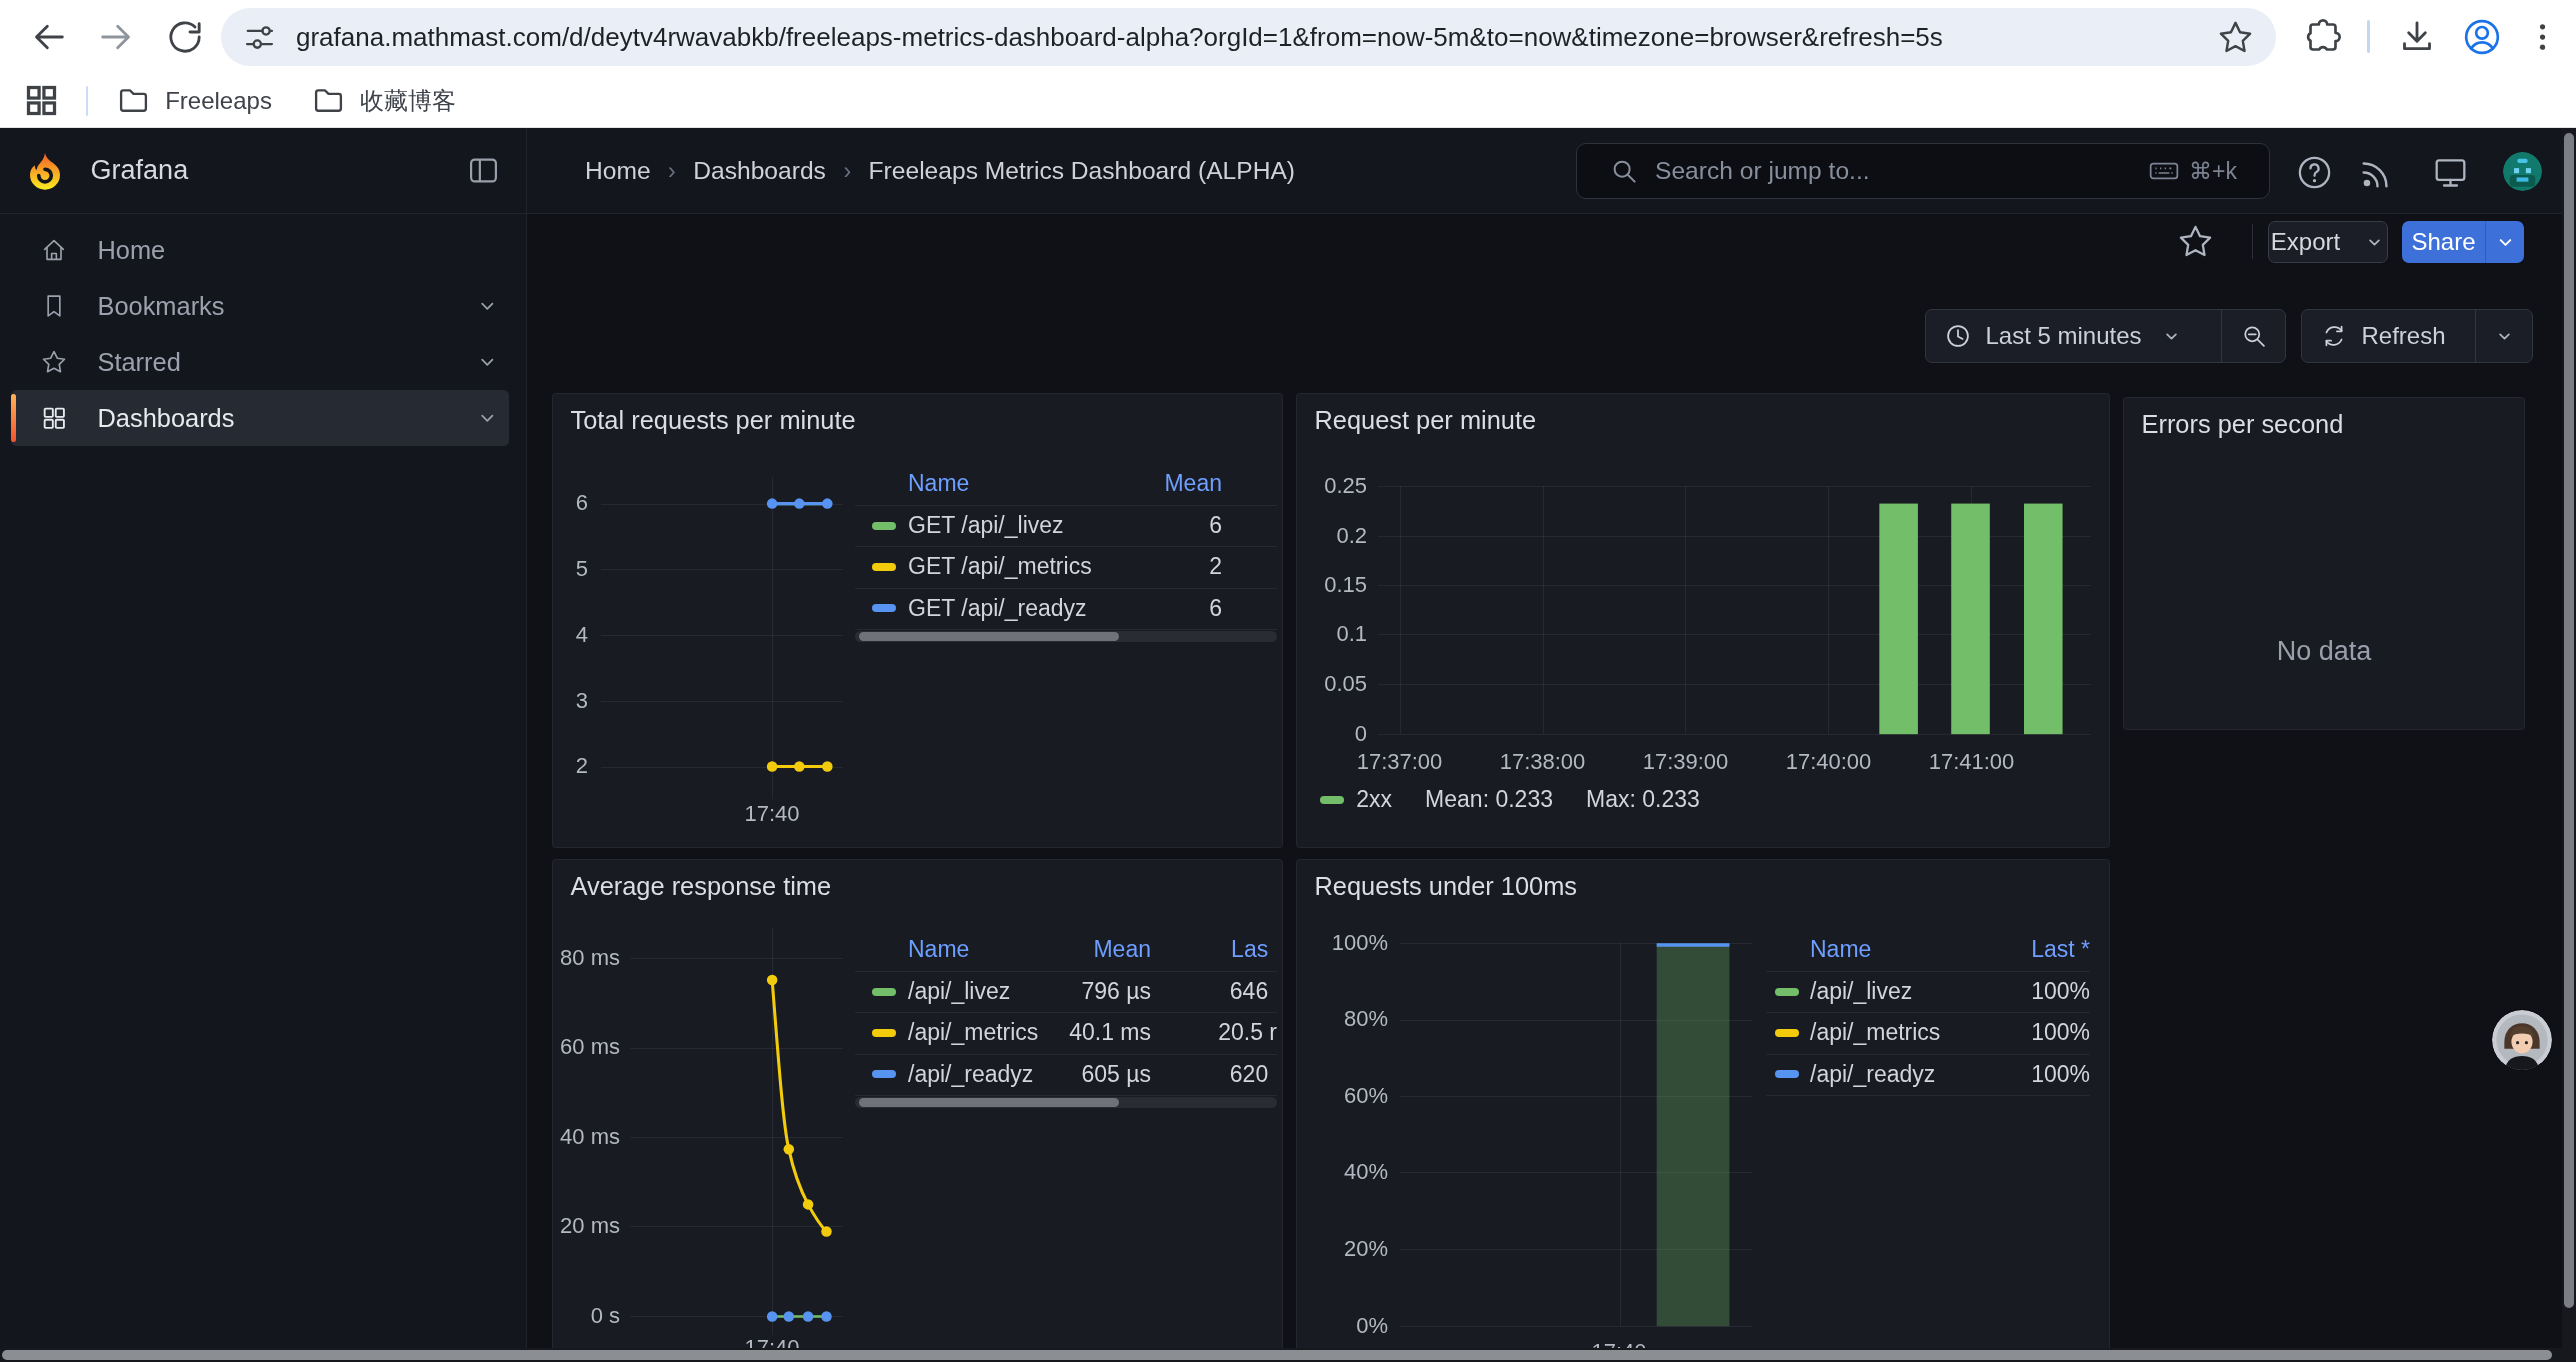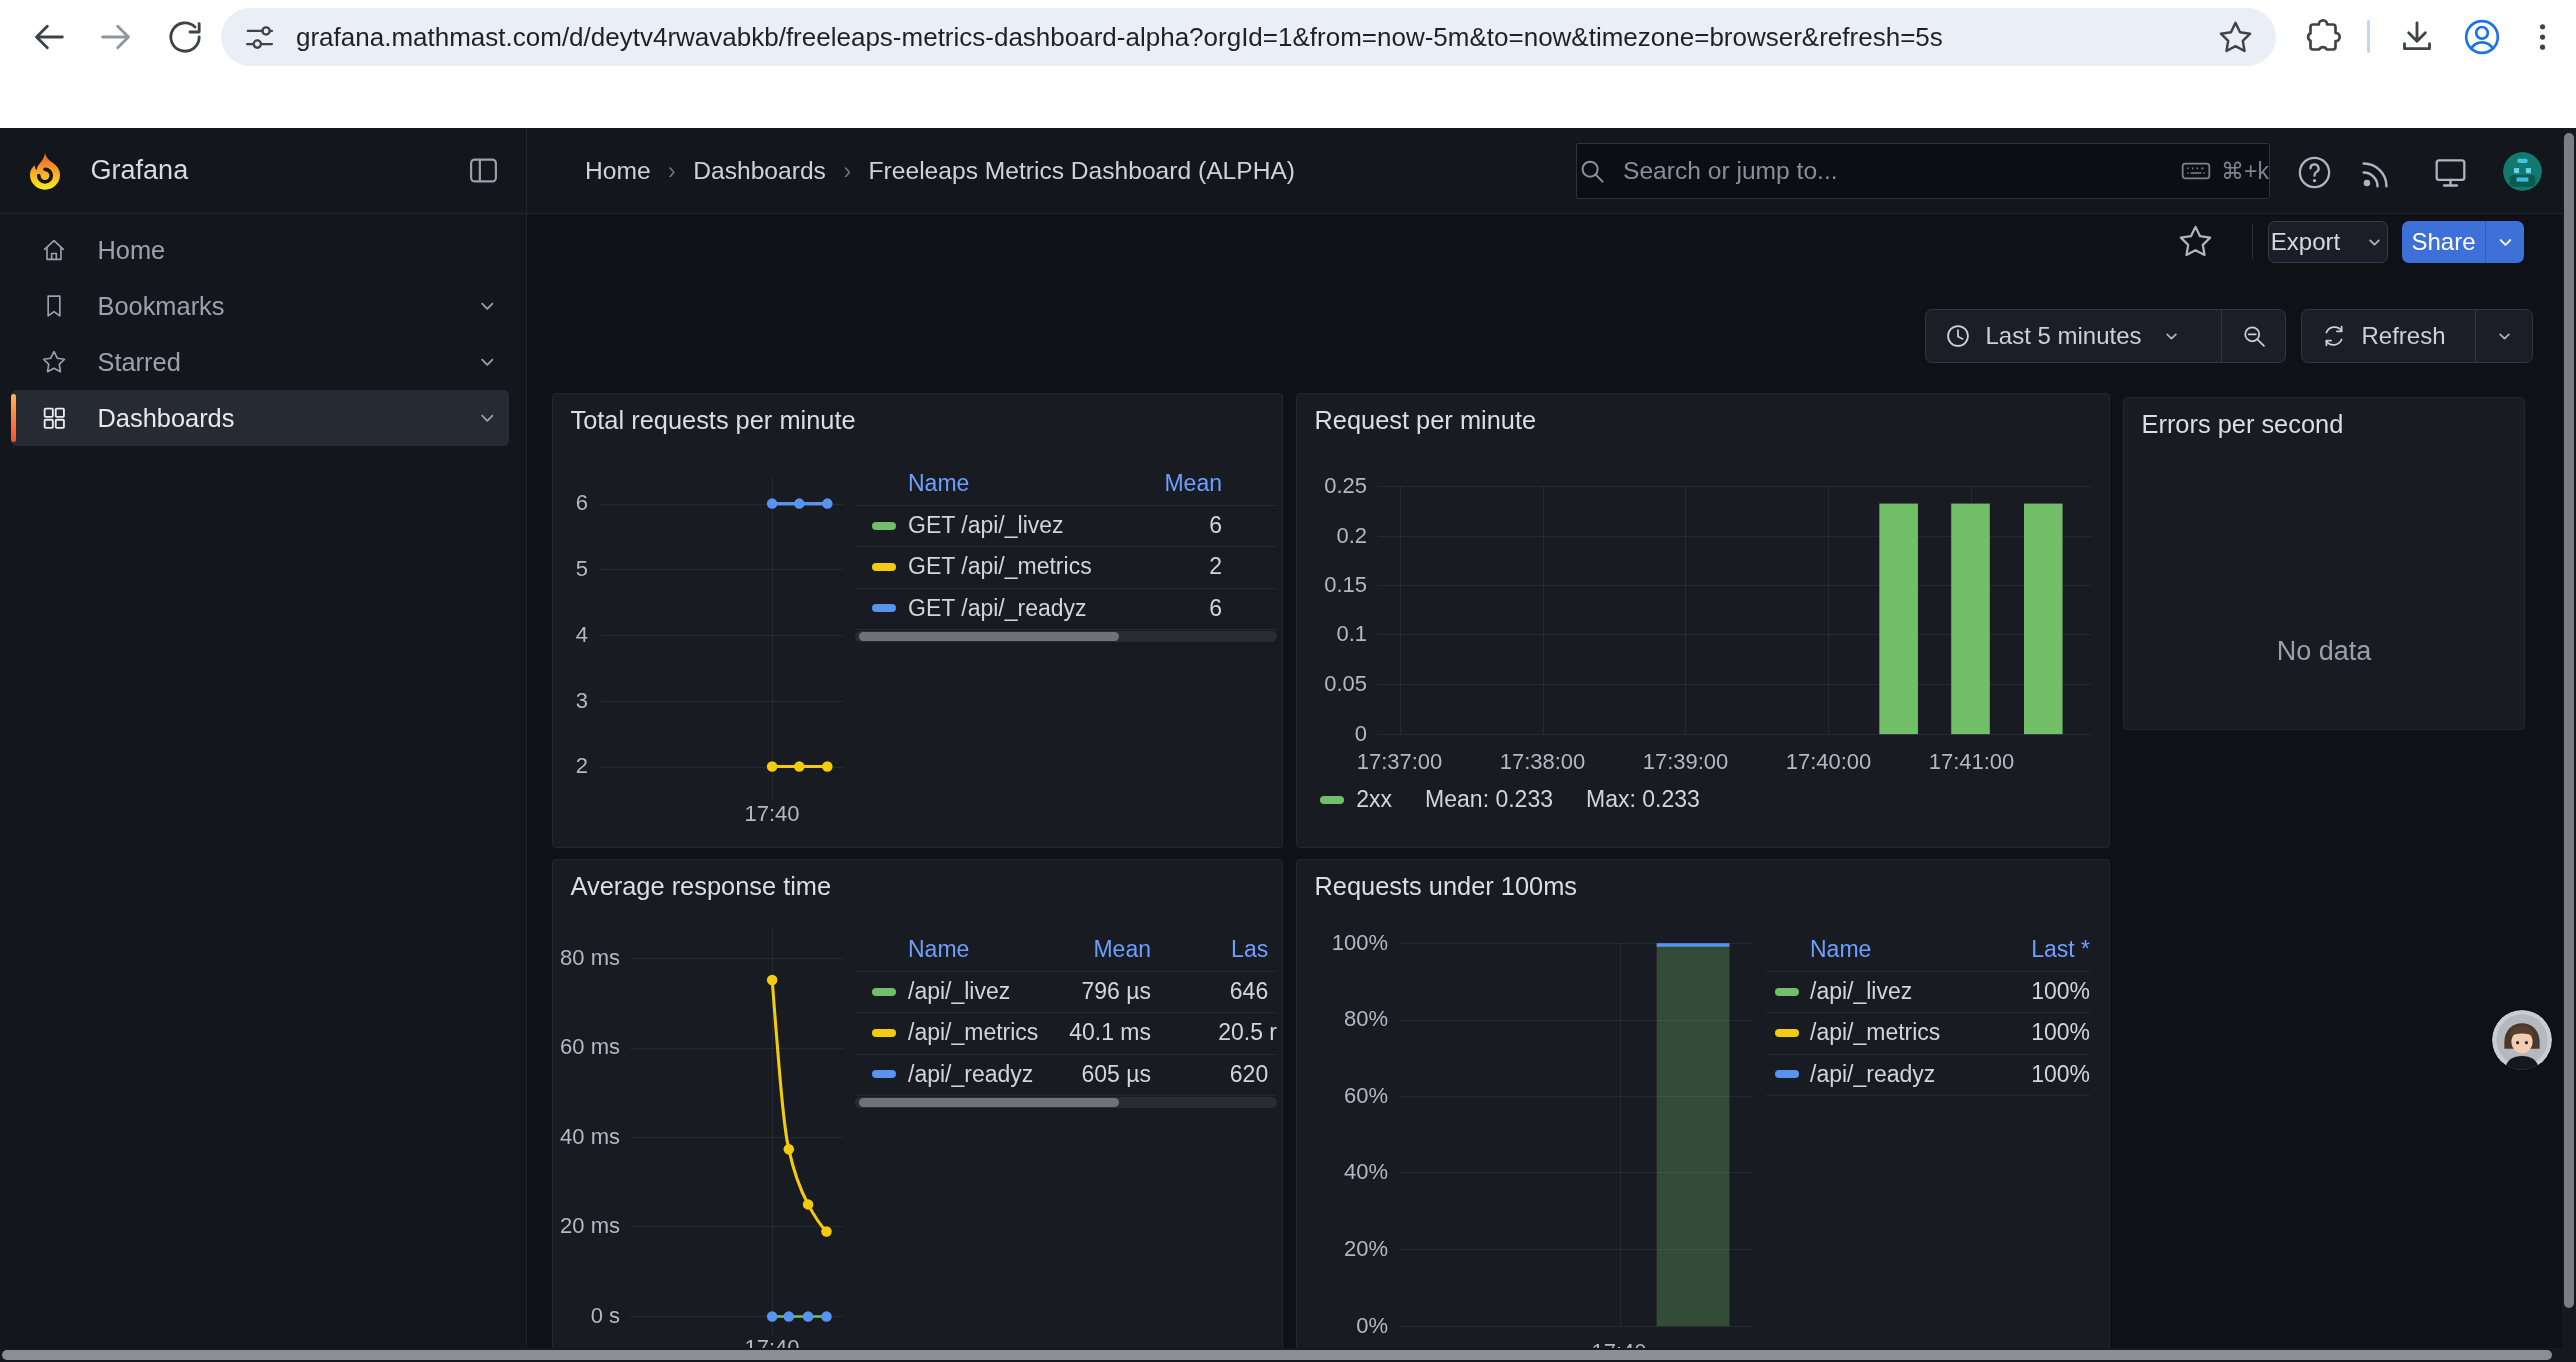--- a/index.html
+++ b/index.html
@@ -29,21 +29,21 @@
   .side-toggle { margin-left:auto; color:#9aa0ab; }
   .nav-item { position:absolute; left:10.5px; right:17.5px; height:56px; display:flex; align-items:center; padding-left:29px; color:#9ca2ad; font-size:25.4px; border-radius:5.3px; }
   .nav-item .lbl { margin-left:30px; }
   .nav-item .chev { position:absolute; right:8.8px; top:16px; color:#9ca2ad; }
   .nav-item.active { background:#262b33; color:#e8eaee; }
   .nav-item.active::before { content:''; position:absolute; left:0; top:4.4px; bottom:4.4px; width:5.3px; border-radius:2.6px; background:linear-gradient(180deg,#ffb357,#f4522e); }
 
   .main-hd { position:absolute; left:527px; top:0; width:2049px; height:86px; border-bottom:0.9px solid #22242c; background:#13161d; }
   .breadcrumb { position:absolute; left:58px; top:0; height:86px; display:flex; align-items:center; gap:17.5px; font-size:24.6px; color:#cfd2d9; }
   .breadcrumb .sep { color:#6a7180; font-size:23px; }
-  .searchbox { position:absolute; left:1049px; top:15px; width:694px; height:56px; background:#0c0e13; border:0.9px solid #2e323d; border-radius:2px; display:flex; align-items:center; padding:0 0; }
+  .searchbox { position:absolute; left:1049px; top:15px; width:694px; height:56px; background:#0c0e13; border:0.9px solid #2e323d; border-radius:10px; display:flex; align-items:center; padding:0 32px; }
   .searchbox .ph { margin-left:16px; font-size:24.6px; color:#878e9c; flex:1; }
   .searchbox .kbd { display:flex; align-items:center; gap:8.8px; color:#7c8393; font-size:23px; }
   .hd-icon { position:absolute; top:24.6px; width:39px; height:39px; color:#aeb4c0; }
   .pix-avatar { position:absolute; left:1976px; top:24px; width:39px; height:39px; border-radius:50%; overflow:hidden; }
 
   .act-star { position:absolute; left:2176px; top:94px; width:39px; height:39px; color:#aeb4c0; }
   .act-divider { position:absolute; left:2252px; top:96px; width:0.9px; height:35px; background:#2c2f38; }
   .btn-export { position:absolute; left:2268px; top:93px; width:120px; height:42px; background:#1b1e26; border:0.9px solid #363b46; border-radius:7px; display:flex; align-items:center; justify-content:center; gap:24px; font-size:24px; font-weight:500; color:#d5d8df; }
   .btn-share { position:absolute; left:2402px; top:93px; width:122px; height:42px; background:#3d71d9; border-radius:7px; display:flex; color:#ffffff; overflow:hidden; }
   .btn-share .main { width:83px; display:flex; align-items:center; justify-content:center; font-size:24px; font-weight:500; }
@@ -122,20 +122,41 @@
         <circle cx="24" cy="19" r="7"></circle>
         <path d="M11 38a15 15 0 0 1 26 0"></path>
       </svg>
     <svg class="cicon" style="left:2525px;width:35px" viewBox="0 0 48 48" fill="#3f4347">
         <circle cx="24" cy="10" r="3.6"></circle>
         <circle cx="24" cy="24" r="3.6"></circle>
         <circle cx="24" cy="38" r="3.6"></circle>
       </svg>
   </div>
 
+  <div class="bookmarks-bar">
+    <svg style="margin-left:22px" width="39" height="39" viewBox="0 0 48 48" fill="none" stroke="#3f4347" stroke-width="4">
+        <rect x="8" y="8" width="13" height="13"></rect>
+        <rect x="27" y="8" width="13" height="13"></rect>
+        <rect x="8" y="27" width="13" height="13"></rect>
+        <rect x="27" y="27" width="13" height="13"></rect>
+      </svg>
+    <span class="bm-divider"></span>
+    <div class="bm-chip" style="margin-left:28px">
+      <svg width="35" height="35" viewBox="0 0 48 48" fill="none" stroke="#3f4347" stroke-width="3.2" stroke-linejoin="round">
+          <path d="M7 13a3 3 0 0 1 3-3h9l5 5h14a3 3 0 0 1 3 3v17a3 3 0 0 1-3 3H10a3 3 0 0 1-3-3z"></path>
+        </svg>
+      <span>Freeleaps</span>
+    </div>
+    <div class="bm-chip" style="margin-left:39px">
+      <svg width="35" height="35" viewBox="0 0 48 48" fill="none" stroke="#3f4347" stroke-width="3.2" stroke-linejoin="round">
+          <path d="M7 13a3 3 0 0 1 3-3h9l5 5h14a3 3 0 0 1 3 3v17a3 3 0 0 1-3 3H10a3 3 0 0 1-3-3z"></path>
+        </svg>
+      <span>收藏博客</span>
+    </div>
+  </div>
 
   <div class="page">
 
     <aside class="sidebar">
       <div class="side-header">
         <svg width="40" height="40" viewBox="0 0 48 48">
           <defs>
               <linearGradient id="gflame" x1="0" y1="1" x2="0" y2="0">
                 <stop offset="0" stop-color="#fcee1f"></stop>
                 <stop offset="1" stop-color="#f15b2a"></stop>

